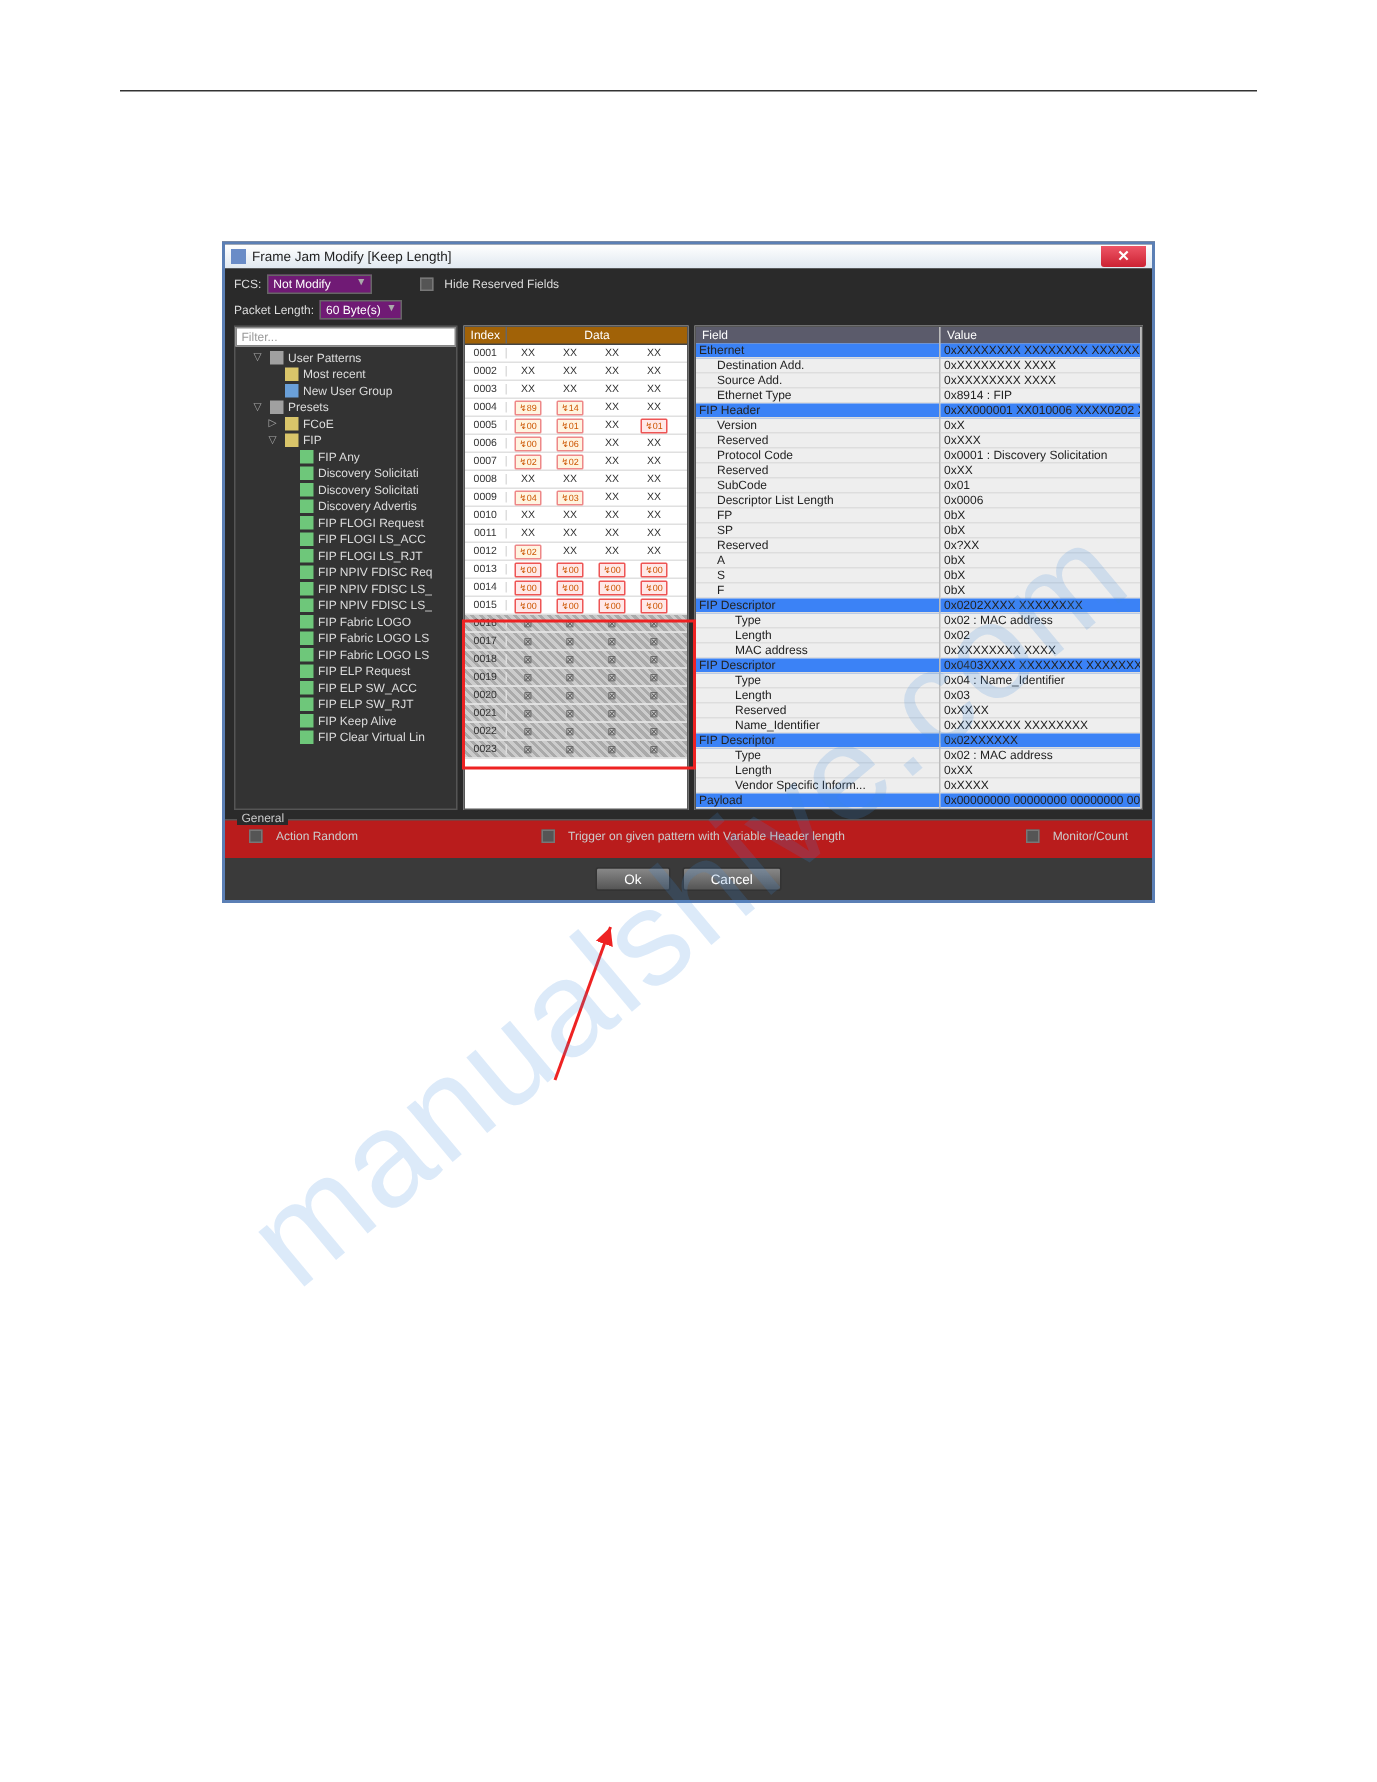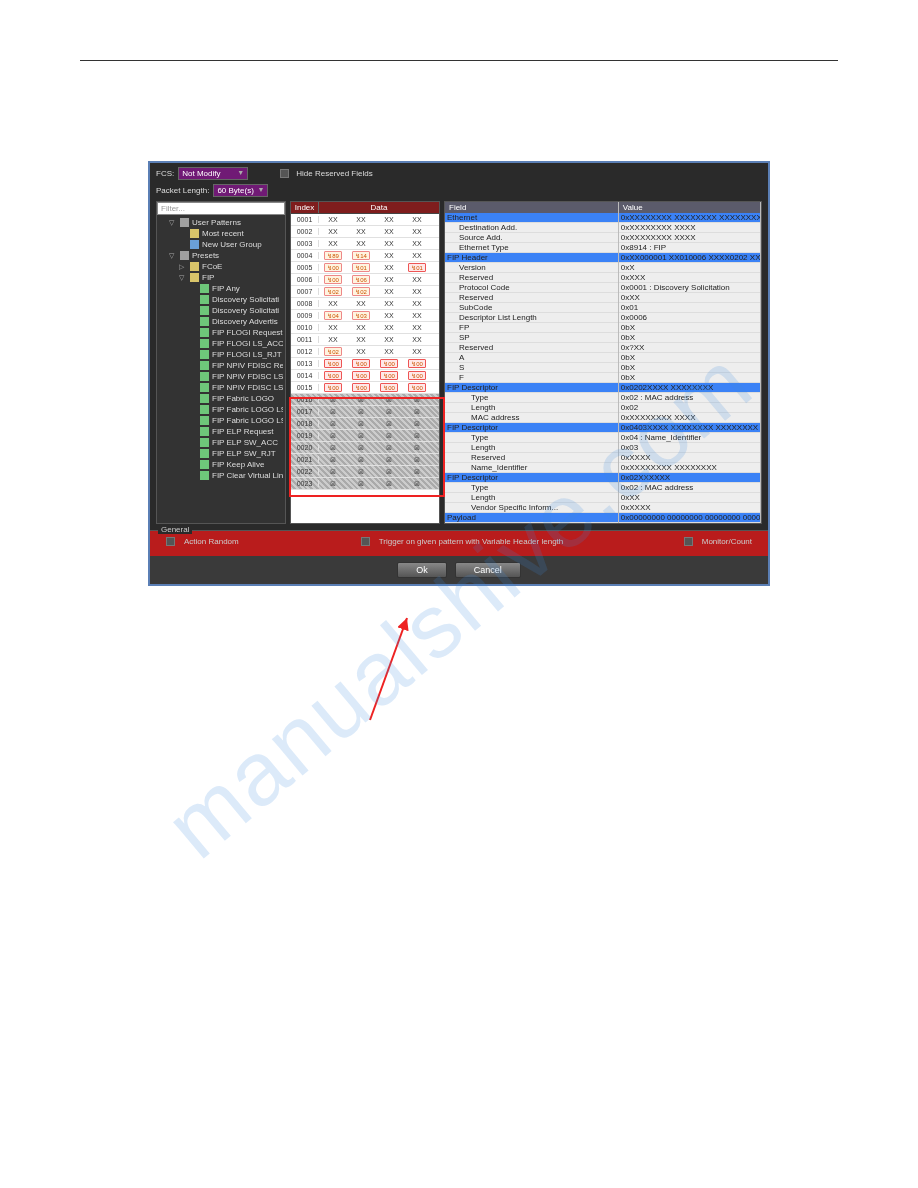--- a/index.html
+++ b/index.html
@@ -9,30 +9,30 @@
   .window { width: 622px; margin: 0 auto; border: 2px solid #5b7fb5; background: #2a2a2a; position: relative; }
   .titlebar { height: 16px; display: flex; align-items: center; padding: 0 4px; background: linear-gradient(#fff,#e0e8f0); color: #222; font-size: 9px; }
   .titlebar .ticon { width: 10px; height: 10px; background: #6a8cc7; margin-right: 4px; }
   .close-btn { margin-left: auto; width: 30px; height: 14px; background: linear-gradient(#e56,#c23); color:#fff; display:flex; align-items:center; justify-content:center; font-size:10px; font-weight:bold; border-radius:0 0 2px 2px; cursor:pointer; }
   .winbody { background: #2a2a2a; color: #ddd; font-size: 8px; }
   .toprow { display:flex; gap:4px; padding:4px 6px; align-items:center; }
   .select { background:#701a75; color:#fff; padding:1px 3px; border:1px solid #666; min-width:70px; display:flex; justify-content:space-between; }
   .select .dd { color:#aaa; font-size:7px; }
   .checkbox { width:9px; height:9px; background:#555; border:1px solid #777; display:inline-block; vertical-align:middle; margin-right:3px; }
   .contentrow { display:flex; padding:0 6px 6px 6px; gap:4px; }
-  .left-pane { width: 130px; background:#333; border:1px solid #555; }
+  .left-pane { width: 149px; background:#333; border:1px solid #555; }
   .filter { background:#fff; color:#999; padding:1px 3px; font-size:8px; border:1px solid #888; }
   .tree { padding:2px; font-size:8px; color:#ddd; }
-  .tree-item { padding:1px 0 1px 4px; white-space:nowrap; display:flex; align-items:flex-end; gap:3px; cursor:pointer; overflow:hidden; }
+  .tree-item { padding:1px 0 1px 4px; white-space:nowrap; display:flex; align-items:flex-start; gap:3px; cursor:pointer; overflow:hidden; }
   .tico { width:9px; height:9px; display:inline-block; flex-shrink:0; }
   .exp { color:#aaa; width:8px; flex-shrink:0; font-size:7px; }
   .ind1 { padding-left:10px; } .ind2 { padding-left:20px; } .ind3 { padding-left:30px; }
   .ic-folder { background:#d9c56a; } .ic-group { background:#6aa0d9; } .ic-doc { background:#a0a0a0; } .ic-leaf { background:#6ec77a; }
   .hex-pane { width:150px; background:#fff; border:1px solid #555; position:relative; }
-  .hexhead { background:#7f1d1d; color:#fff; font-size:8px; display:flex; border-bottom:1px solid #444; }
+  .hexhead { background:#a16207; color:#fff; font-size:8px; display:flex; border-bottom:1px solid #444; }
   .hexhead .ci { width:28px; text-align:center; padding:1px 0; border-right:1px solid #666; }
   .hexhead .cd { flex:1; text-align:center; padding:1px 0; }
   .hex-rows { }
   .hex-row { display:flex; font-size:7px; color:#333; border-bottom:1px solid #e0e0e0; height:12px; align-items:center; }
   .hex-row.cross { background: repeating-linear-gradient(45deg,#ccc,#ccc 2px,#aaa 2px,#aaa 4px); color:#555; }
   .hex-idx { width:28px; text-align:center; background:#fff; color:#333; border-right:1px solid #ddd; }
   .hex-row.cross .hex-idx { background:transparent; }
   .hex-cell { width:28px; text-align:center; }
   .byte-mod { display:inline-block; padding:0 2px; border:1px solid #e88; background:#fff4e0; color:#c50; font-size:6px; border-radius:1px; }
   .byte-mod.red { border-color:#e55; background:#ffe8e8; }
@@ -53,20 +53,25 @@
   .btn { background:linear-gradient(#888,#555); color:#fff; padding:2px 18px; border:1px solid #333; border-radius:2px; font-size:9px; cursor:pointer; }
   .watermark { position:absolute; left:50%; top:50%; transform:translate(-50%,-40%) rotate(-40deg); font-size:90px; color:rgba(60,140,220,0.18); font-family:Arial; pointer-events:none; letter-spacing:2px; }
 </style>
 </head>
 <body>
 
 <div class="page">
   <div class="hr"></div>
 
   <div class="window">
+    <div class="titlebar">
+      <span class="ticon"></span>
+      <span>Frame Jam Modify [Keep Length]</span>
+      <span class="close-btn">✕</span>
+    </div>
     <div class="winbody">
       <div class="toprow">
         <span>FCS:</span>
         <span class="select">
           <span>Not Modify</span>
             <span class="dd">▼</span>
         </span>
         <div style="width:24px"></div>
         <span class="checkbox"></span>
         <span>Hide Reserved Fields</span>

